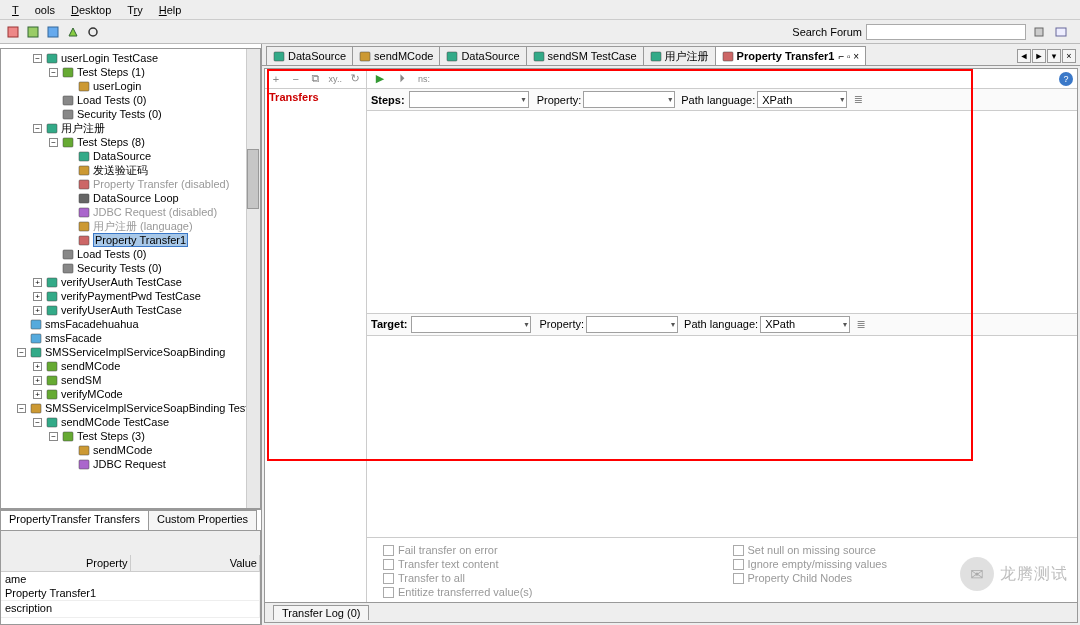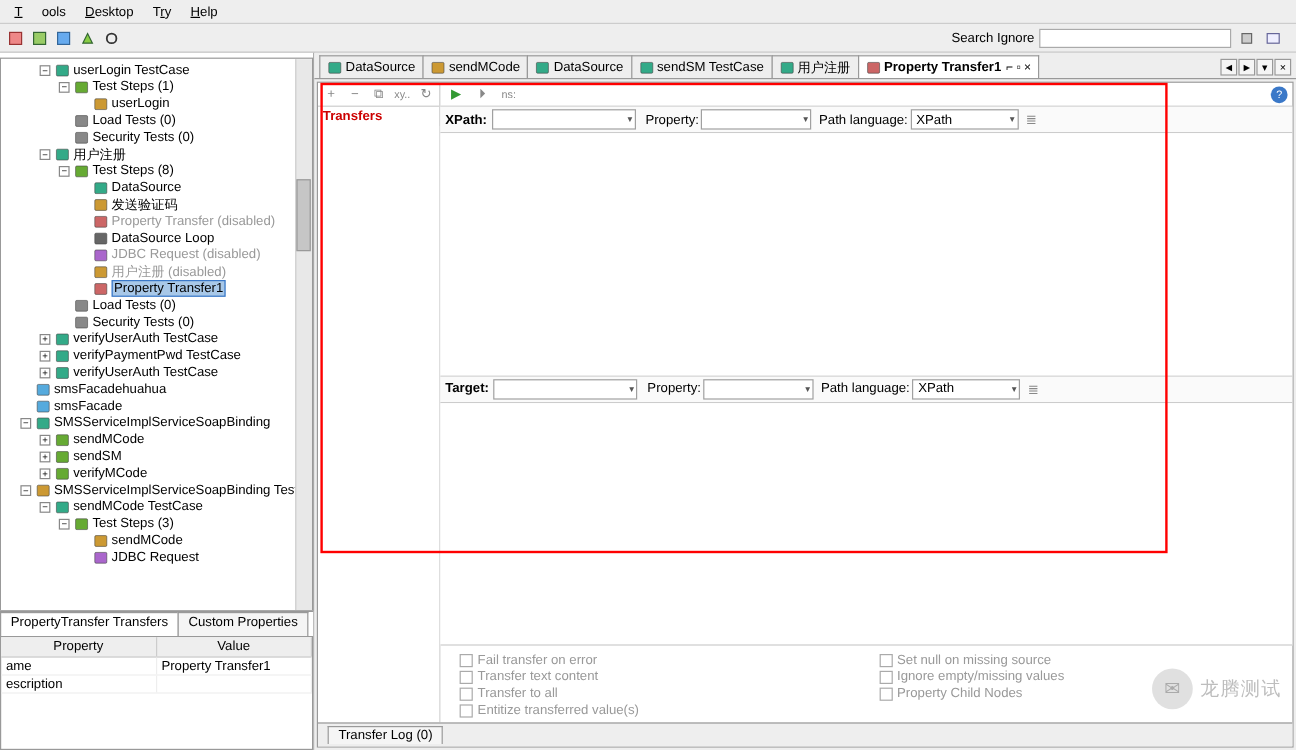--- a/index.html
+++ b/index.html
@@ -23,22 +23,22 @@
 .ic { width: 13px; height: 12px; margin-right: 3px; flex-shrink: 0; display: inline-flex; align-items: center; justify-content: center; }
 .tree-row .lbl { white-space: nowrap; }
 .tree-row.disabled .lbl { color: #999; }
 .tree-row.sel .lbl { background: #a8c8e8; border: 1px solid #3a78c8; padding: 0 1px; }
 .props { height: 116px; border-top: 1px solid #999; background: #fff; display: flex; flex-direction: column; }
 .prop-tabs { display: flex; height: 20px; }
 .prop-tab { padding: 2px 8px; border: 1px solid #999; border-bottom: none; background: #f5f5f5; margin-right: -1px; font-size: 11px; }
 .prop-tab.active { background: #fff; }
 .prop-grid { flex: 1; border: 1px solid #999; }
 .prop-hdr { display: flex; background: #eee; border-bottom: 1px solid #ccc; }
-.prop-hdr div { flex: 1; text-align: center; padding: 2px; border-right: 1px solid #ccc; }
-.prop-body-row { display: flex; border-bottom: 1px solid #eee; }
+.prop-hdr div { flex: 1; text-align: right; padding: 2px; border-right: 1px solid #ccc; margin-top: 24px; }
+.prop-body-row { display: flex; border-bottom: 1px solid #eee; flex-direction: column; }
 .prop-body-row div { flex: 1; padding: 1px 4px; border-right: 1px solid #eee; }
 .right-col { flex: 1; display: flex; flex-direction: column; background: #eee; }
 .tabbar { height: 22px; display: flex; align-items: end; padding: 2px 4px 0 4px; gap: 0; border-bottom: 1px solid #999; background: #eee; justify-content: space-between; }
 .tabbar-left { display: flex; align-items: end; }
 .tabbar-right { display: flex; align-items: center; gap: 1px; padding-bottom: 2px; }
 .ed-tab { display: flex; align-items: center; padding: 2px 6px; border: 1px solid #999; border-bottom: none; background: #eee; margin-right: -1px; font-size: 11px; height: 19px; }
 .ed-tab.active { background: #fff; font-weight: bold; }
 .ed-tab .ic { width: 12px; height: 12px; }
 .editor { flex: 1; background: #fff; margin: 2px; border: 1px solid #999; display: flex; flex-direction: column; position: relative; }
 .red-box { position: absolute; border: 2px solid red; pointer-events: none; z-index: 50; }
@@ -100,21 +100,21 @@
           <path d="M3 11 L7 3 L11 11 Z" fill="#8c4" stroke="#363"></path>
         </svg>
       </span>
     <span class="tb-btn">
         <svg width="14" height="14">
           <circle cx="7" cy="7" r="4" fill="none" stroke="#333" stroke-width="1.5"></circle>
         </svg>
       </span>
   </div>
   <div class="toolbar-right">
-    <span>Search Ignore</span>
+    <span>Search Forum</span>
     <div class="search-inp"></div>
     <span class="tb-btn">
         <svg width="14" height="14">
           <rect x="3" y="3" width="8" height="8" fill="#ccc" stroke="#666"></rect>
         </svg>
       </span>
     <span class="tb-btn">
         <svg width="14" height="14">
           <rect x="2" y="3" width="10" height="8" fill="#eef" stroke="#669"></rect>
         </svg>
@@ -248,21 +248,21 @@
             <span class="lbl">JDBC Request (disabled)</span>
           </div>
           <div class="tree-row disabled">
             <span class="sp" style="width:60px"></span>
             <span class="sp" style="width:12px"></span>
             <span class="ic">
               <svg width="12" height="11">
                 <rect x="1" y="1" width="10" height="9" rx="1" fill="#c93" stroke="#444" stroke-width="0.5"></rect>
               </svg>
             </span>
-            <span class="lbl">用户注册 (disabled)</span>
+            <span class="lbl">用户注册 (language)</span>
           </div>
           <div class="tree-row sel">
             <span class="sp" style="width:60px"></span>
             <span class="sp" style="width:12px"></span>
             <span class="ic">
               <svg width="12" height="11">
                 <rect x="1" y="1" width="10" height="9" rx="1" fill="#c66" stroke="#444" stroke-width="0.5"></rect>
               </svg>
             </span>
             <span class="lbl">Property Transfer1</span>
@@ -537,21 +537,21 @@
           <div class="st-tb">
             <div style="display:flex;gap:4px;align-items:center">
               <span class="tb-btn" style="color:#393">▶</span>
               <span class="tb-btn" style="color:#888">⏵</span>
               <span class="tb-btn" style="color:#888;font-size:9px">ns:</span>
             </div>
             <span class="help-ic">?</span>
           </div>
 
           <div class="st-bar top">
-            <span class="lbl-b">XPath:</span>
+            <span class="lbl-b">Steps:</span>
             <span class="combo" style="width:120px">
                 <span class="arr">▾</span>
               </span>
             <span style="margin-left:6px">Property:</span>
             <span class="combo" style="width:92px">
                 <span class="arr">▾</span>
               </span>
             <span style="margin-left:4px">Path language:</span>
             <span class="combo" style="width:90px">
                 <span style="flex:1;text-align:left;padding-left:2px">XPath</span>

